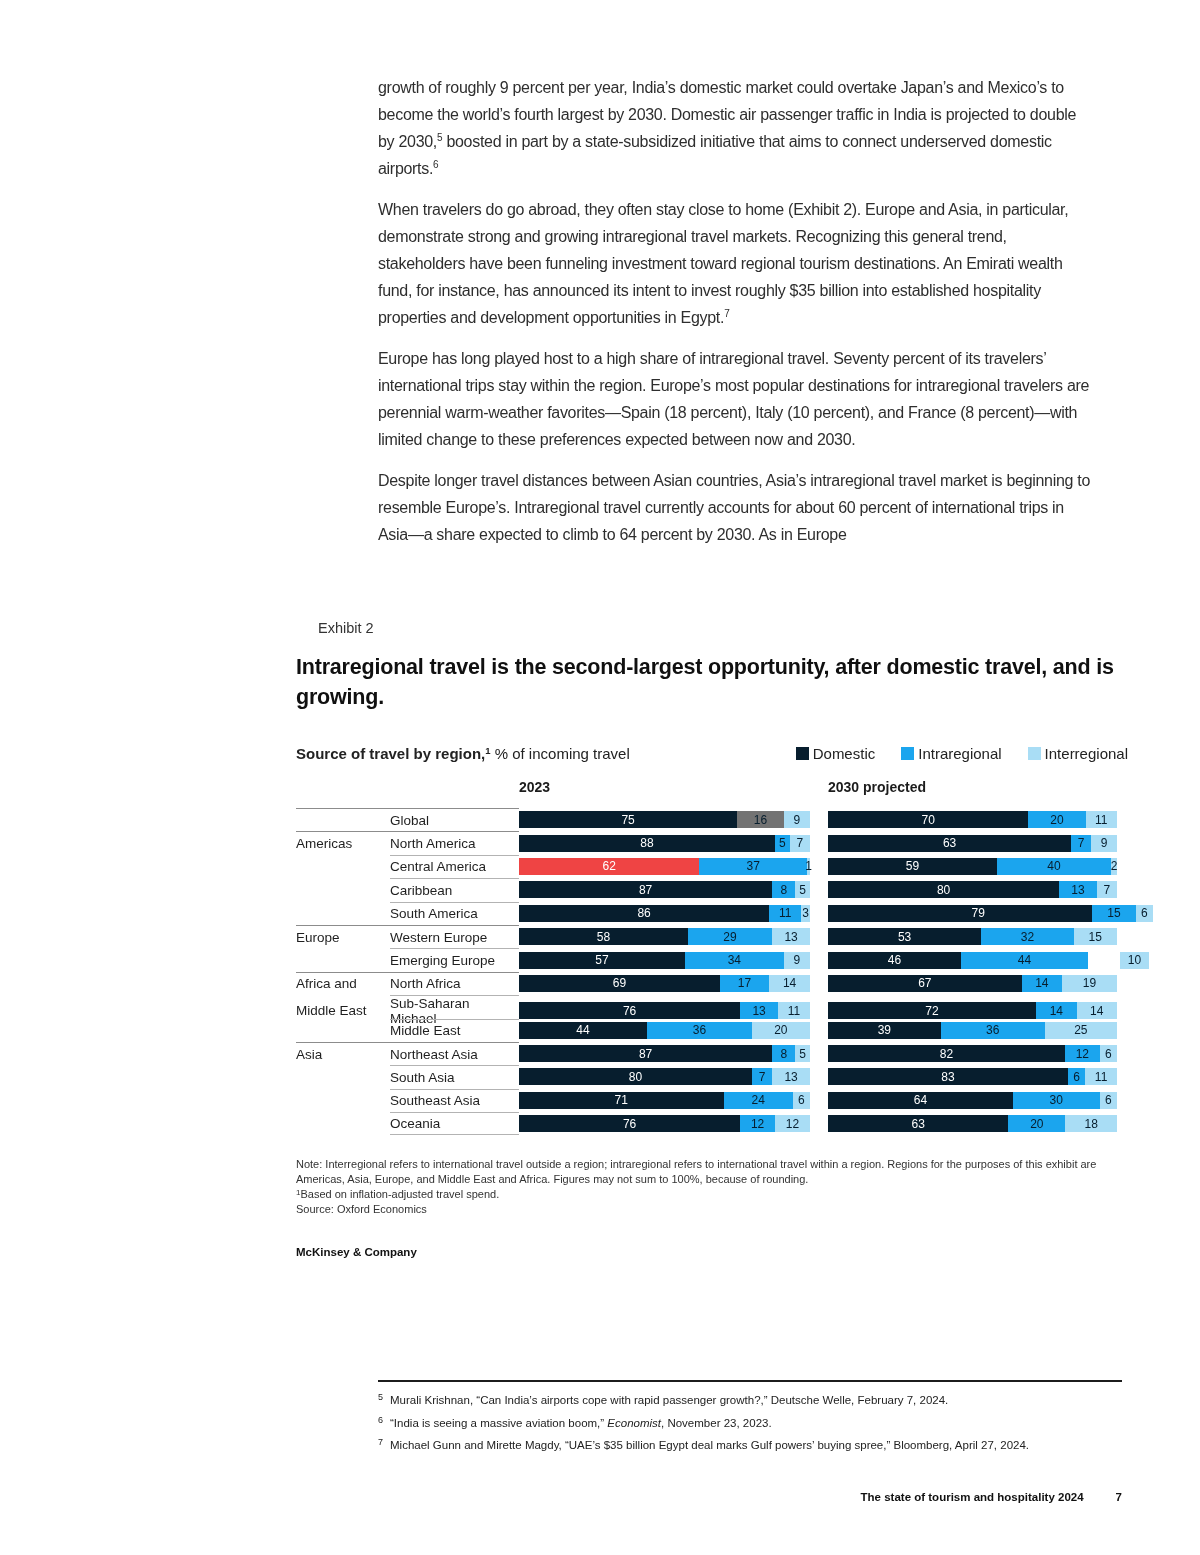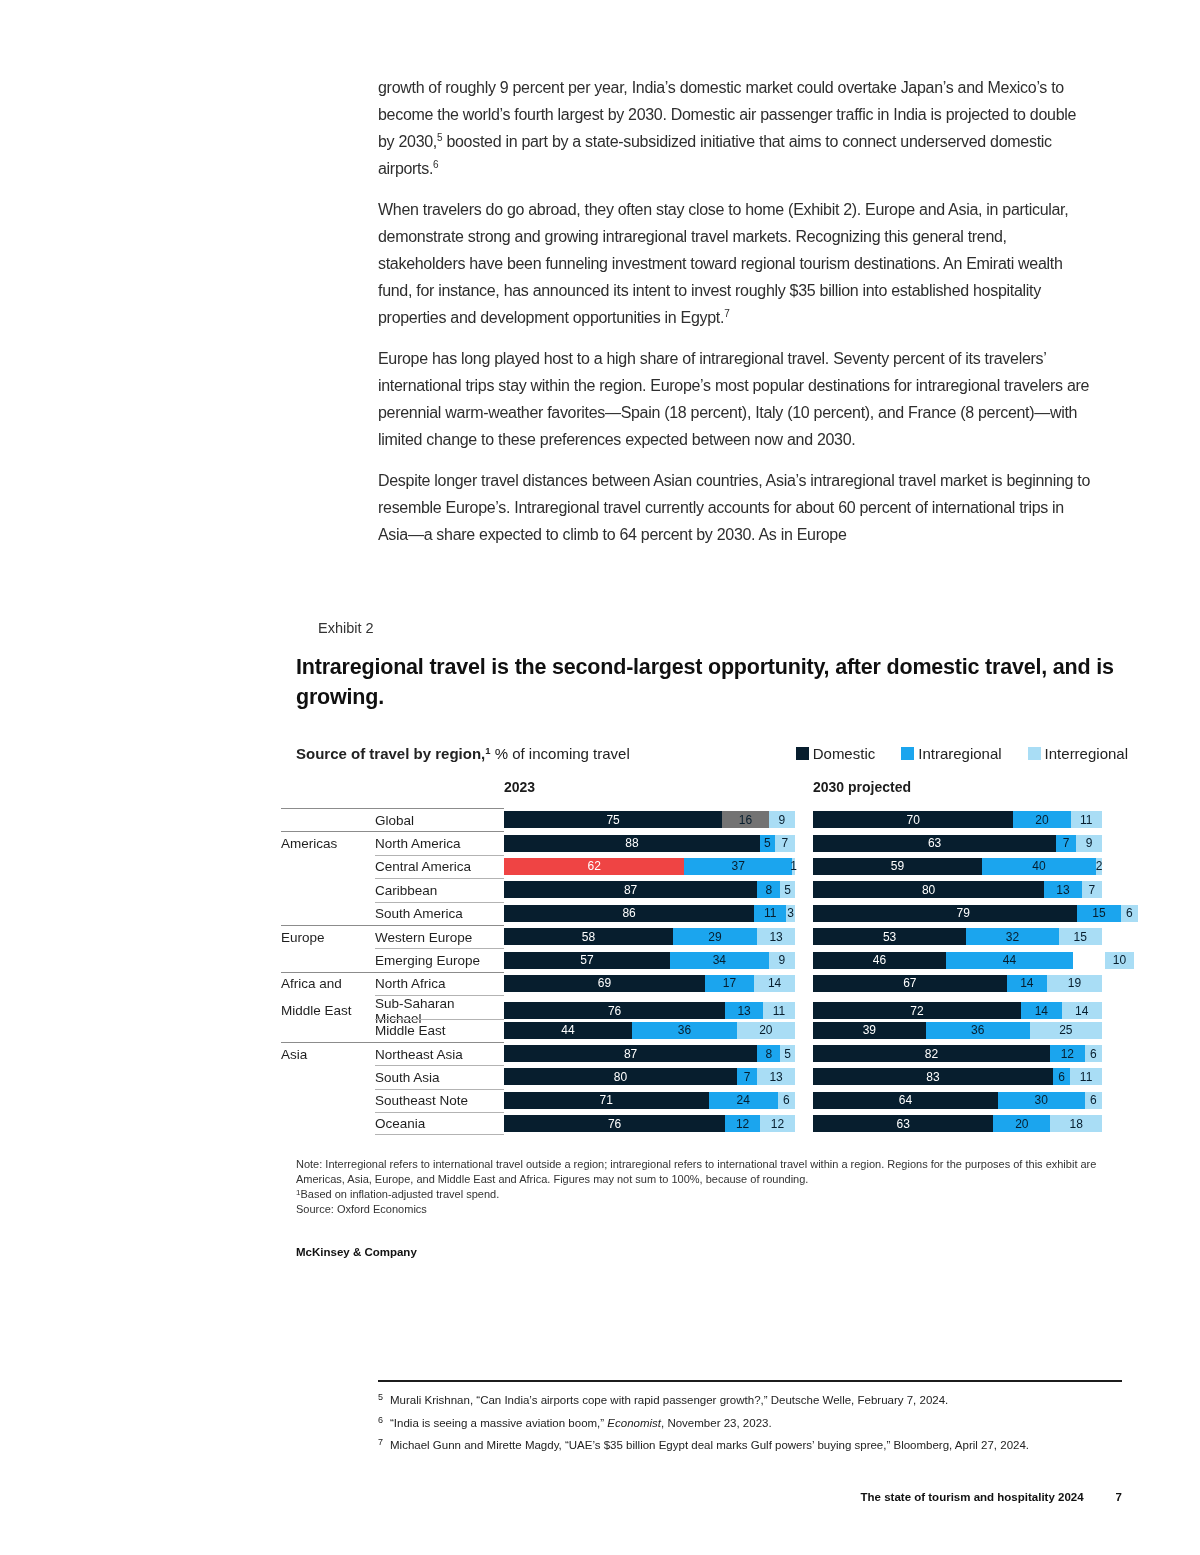--- a/index.html
+++ b/index.html
@@ -19,21 +19,21 @@
   .subtitle-row{position:absolute;left:296px;top:745px;width:832px;display:flex;
                 justify-content:space-between;align-items:flex-start;}
   .chart-subtitle{font-size:15px;color:#222;}
   .chart-subtitle .b{font-weight:700;}
   .chart-subtitle sup{font-size:9.5px;vertical-align:5px;font-weight:700;}
   .legend{display:flex;gap:26px;}
   .legend-item{display:flex;align-items:center;gap:4px;font-size:15px;color:#222;}
   .swatch{width:13px;height:13px;flex:none;}
 
   
-  .chart{position:absolute;left:281px;top:779px;width:826px;}
+  .chart{position:absolute;left:296px;top:779px;width:826px;}
   .chart-row{display:grid;grid-template-columns:94px 129px 291px 18px 289px;height:23.4px;}
   .chart-row.head{height:29px;}
   .hcell{font-size:14px;font-weight:700;color:#1c1c1c;display:flex;align-items:flex-start;}
   .cell{height:100%;display:flex;align-items:center;box-sizing:border-box;
         font-size:13.5px;color:#1f1f1f;}
   .cell.gs{border-top:1.5px solid #8c8c8c;}
   .cell.inner{border-top:1px solid #b3b3b3;}
   .cell.last{border-bottom:1px solid #b3b3b3;}
   .barcell{height:100%;display:flex;align-items:center;}
   .bar{display:flex;width:100%;height:17px;}
@@ -322,21 +322,21 @@
         <div class="barcell">
           <div class="bar">
             <div class="seg s0" style="width: 83%; background: rgb(7, 30, 46); color: rgb(255, 255, 255);">83</div>
             <div class="seg s1" style="width: 6%; background: rgb(27, 165, 238); color: rgb(7, 30, 46);">6</div>
             <div class="seg s2" style="width: 11%; background: rgb(169, 221, 245); color: rgb(7, 30, 46);">11</div>
           </div>
         </div>
       </div>
       <div class="chart-row">
         <div class="cell group"></div>
-        <div class="cell label inner">Southeast Note</div>
+        <div class="cell label inner">Southeast Asia</div>
         <div class="barcell">
           <div class="bar">
             <div class="seg s0" style="width: 70.297%; background: rgb(7, 30, 46); color: rgb(255, 255, 255);">71</div>
             <div class="seg s1" style="width: 23.7624%; background: rgb(27, 165, 238); color: rgb(7, 30, 46);">24</div>
             <div class="seg s2" style="width: 5.94059%; background: rgb(169, 221, 245); color: rgb(7, 30, 46);">6</div>
           </div>
         </div>
         <div class="cell"></div>
         <div class="barcell">
           <div class="bar">

